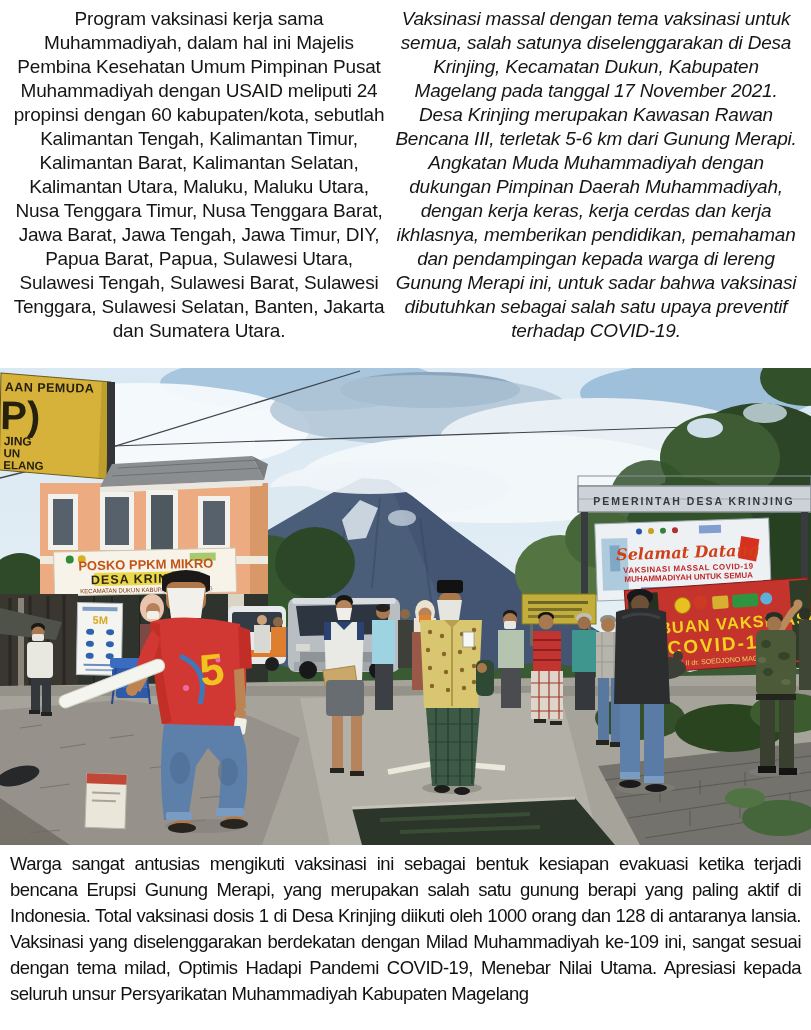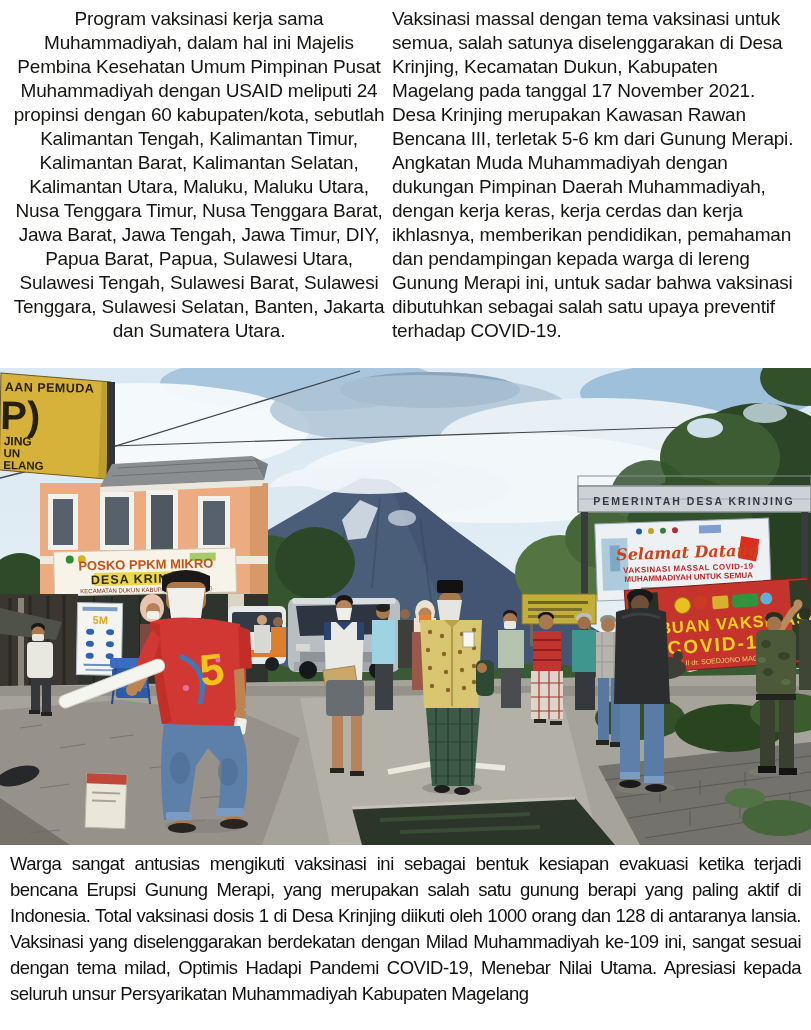--- a/index.html
+++ b/index.html
@@ -1,21 +1,21 @@
 <!DOCTYPE html>
 <html><head>
 <meta charset="utf-8">
 <style>
   html,body{margin:0;padding:0;}
   body{position:relative;width:811px;height:1030px;background:#ffffff;overflow:hidden;
        font-family:"Liberation Sans",sans-serif;color:#171513;}
   .col-left{position:absolute;top:7px;left:12px;width:374px;font-size:19px;line-height:24px;
             text-align:center;letter-spacing:-0.2px;}
   .col-right{position:absolute;top:7px;left:392px;width:408px;font-size:19px;line-height:24px;
-             text-align:left;letter-spacing:-0.2px;}
+             text-align:center;letter-spacing:-0.2px;font-style:italic;}
   .photo{position:absolute;top:368px;left:0;width:811px;height:477px;display:block;}
   .bottom{position:absolute;top:851px;left:10px;width:791px;font-size:18.5px;line-height:26px;
           text-align:justify;letter-spacing:-0.5px;color:#121110;}
   svg{font-family:"Liberation Sans",sans-serif;}
   .script{font-family:"DejaVu Serif",serif;font-style:italic;font-weight:bold;}
 </style>
 </head>
 <body>
 
 <div class="col-left">Program vaksinasi kerja sama Muhammadiyah, dalam hal ini Majelis Pembina Kesehatan Umum Pimpinan Pusat Muhammadiyah dengan USAID meliputi 24 propinsi dengan 60 kabupaten/kota, sebutlah Kalimantan Tengah, Kalimantan Timur, Kalimantan Barat, Kalimantan Selatan, Kalimantan Utara, Maluku, Maluku Utara, Nusa Tenggara Timur, Nusa Tenggara Barat, Jawa Barat, Jawa Tengah, Jawa Timur, DIY, Papua Barat, Papua, Sulawesi Utara, Sulawesi Tengah, Sulawesi Barat, Sulawesi Tenggara, Sulawesi Selatan, Banten, Jakarta dan Sumatera Utara.</div>

